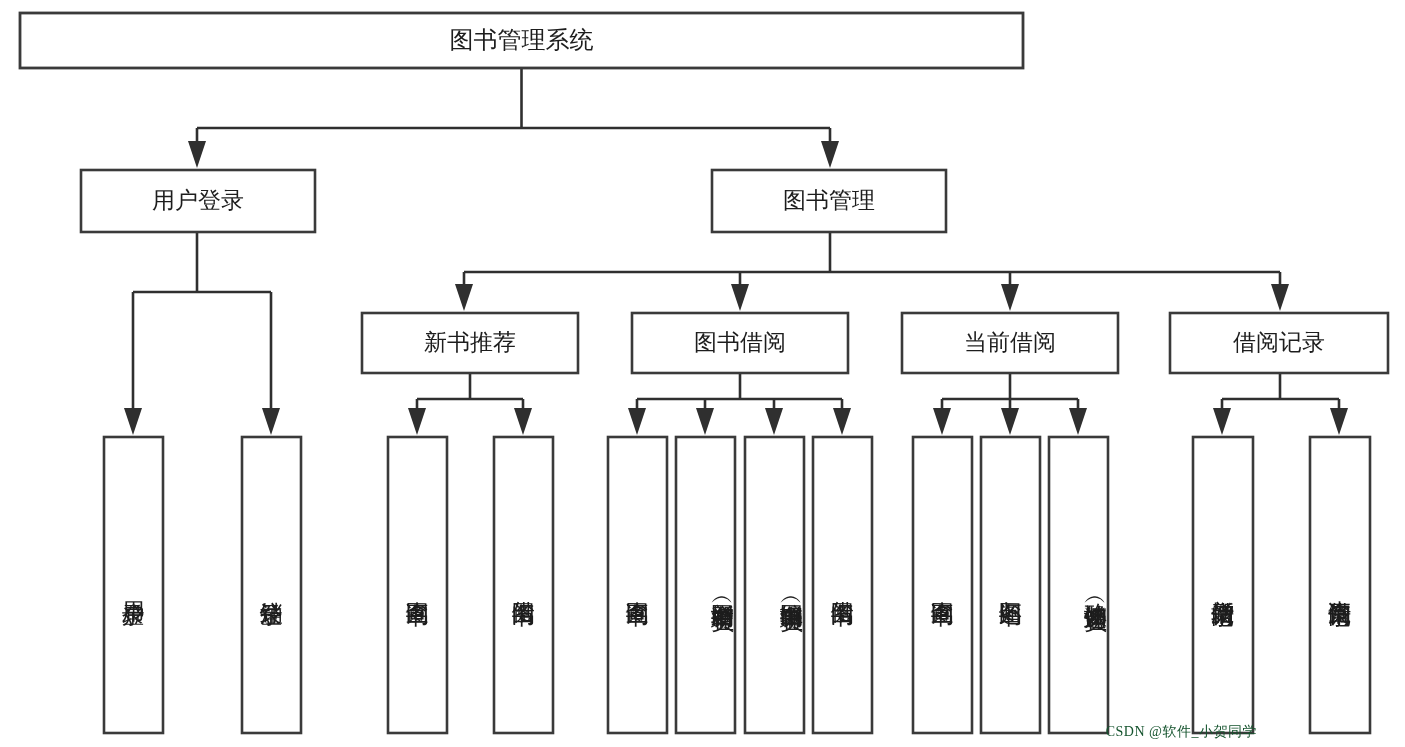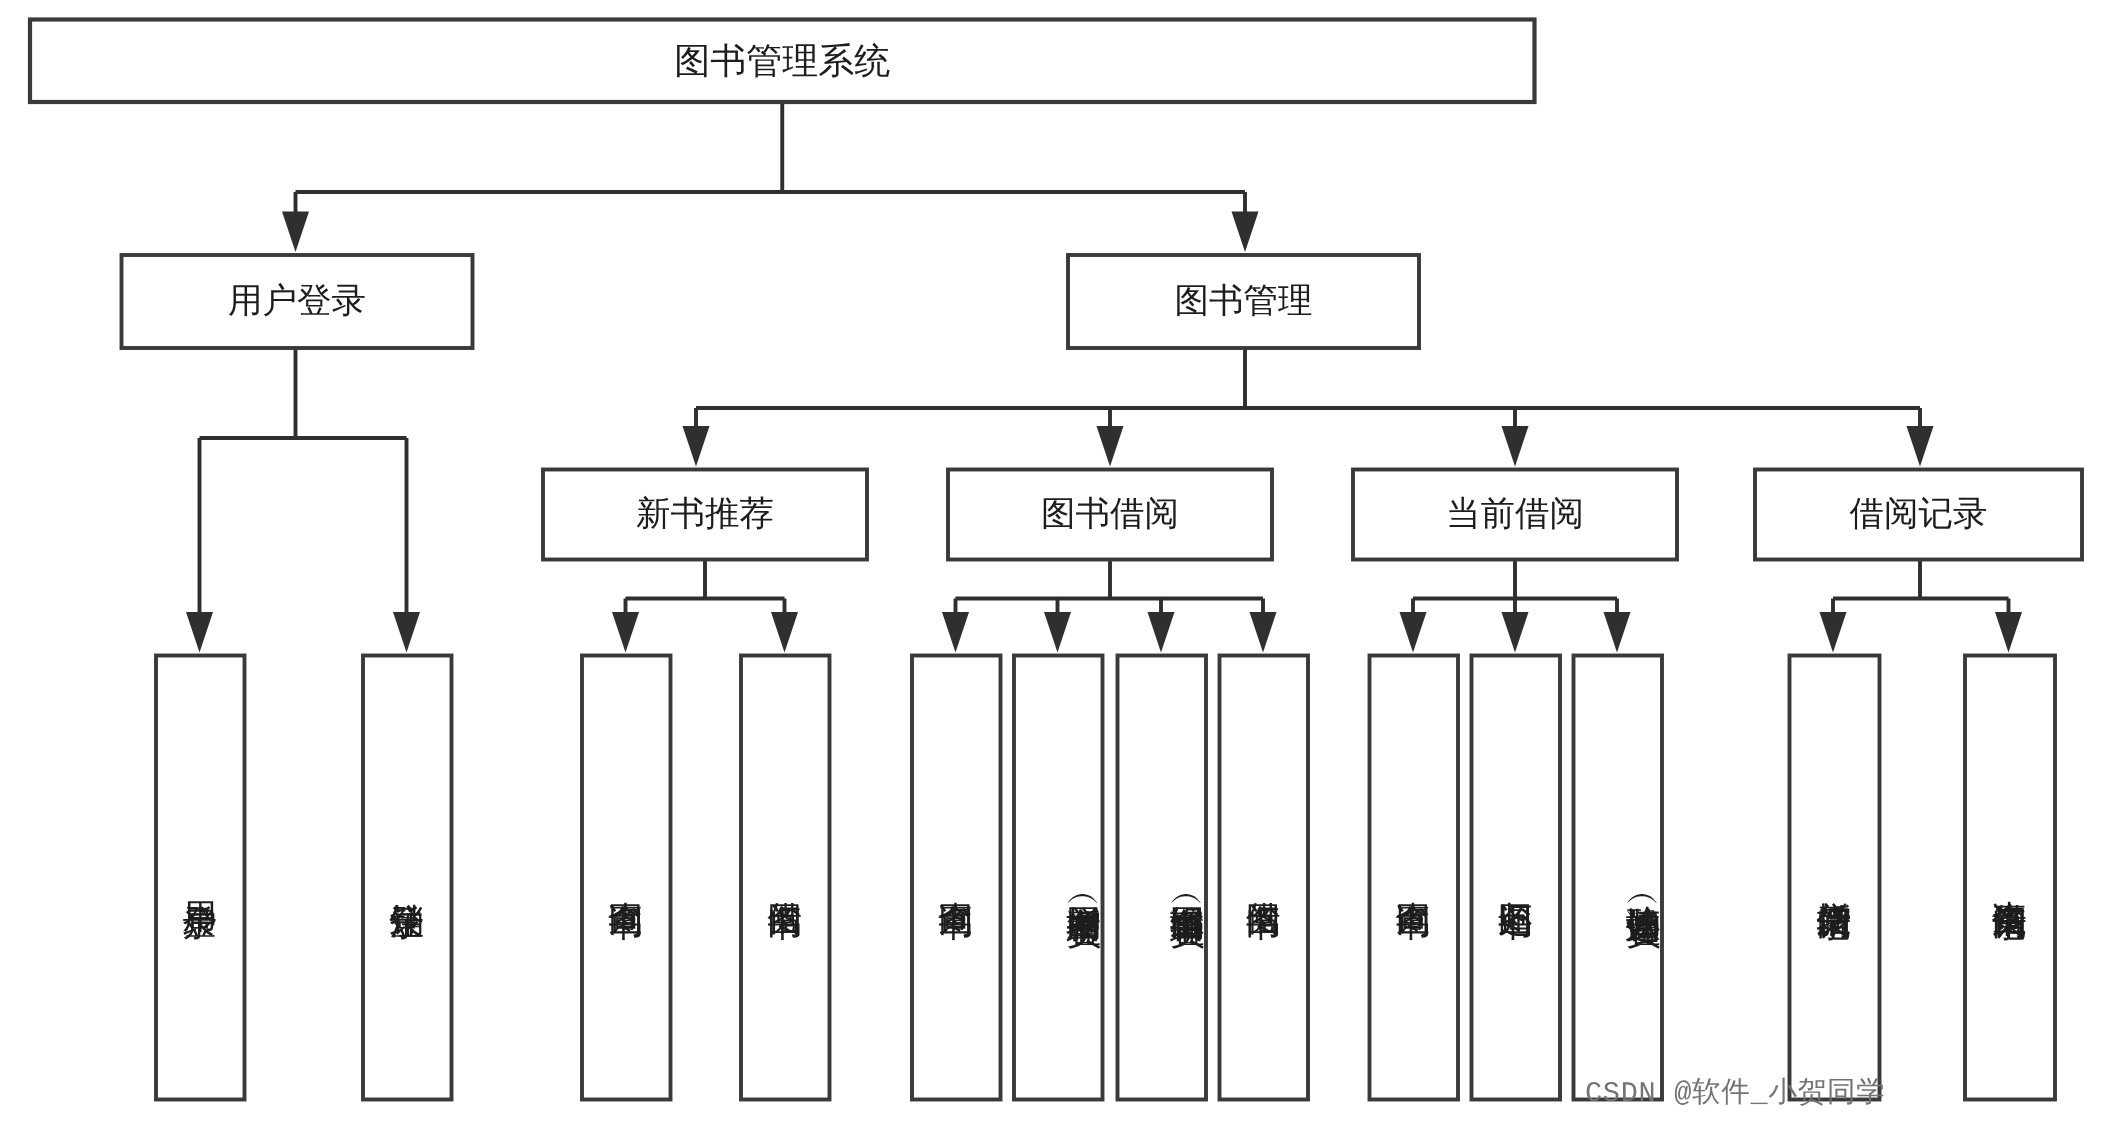--- a/index.html
+++ b/index.html
@@ -68,23 +68,23 @@
     line-height: 1.06;
     color: #1d1d1d;
     letter-spacing: 1px;
     white-space: nowrap;
     pointer-events: none;
   }
   #watermark {
     position: absolute;
     right: 8px;
     bottom: 6px;
-    font-family: Liberation Mono, monospace;
-    font-size: 19px;
-    color: #737373;
+    font-family: Liberation Serif, serif;
+    font-size: 14px;
+    color: #14532d;
     letter-spacing: 0.5px;
     white-space: nowrap;
   }
 </style>
 </head>
 <body>
 
 <div id="diagram-root">
 
   <svg id="flow" viewBox="0 0 1405 747" xmlns="http://www.w3.org/2000/svg">

